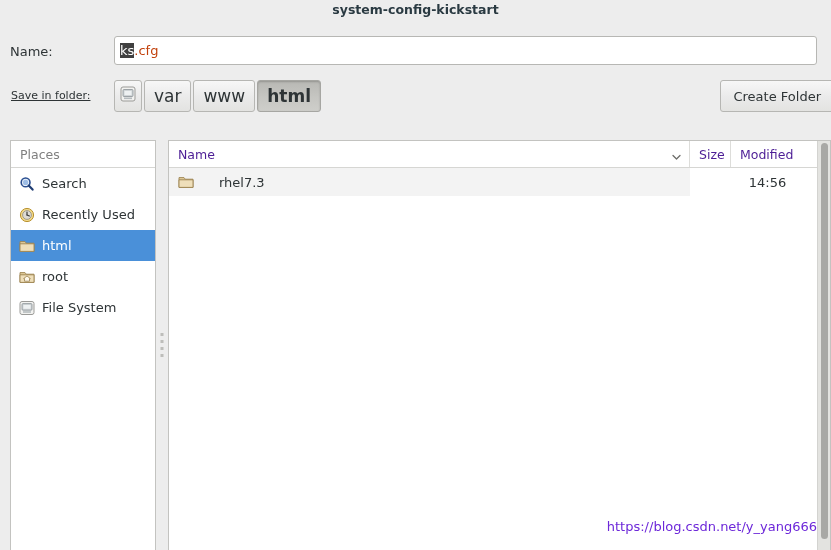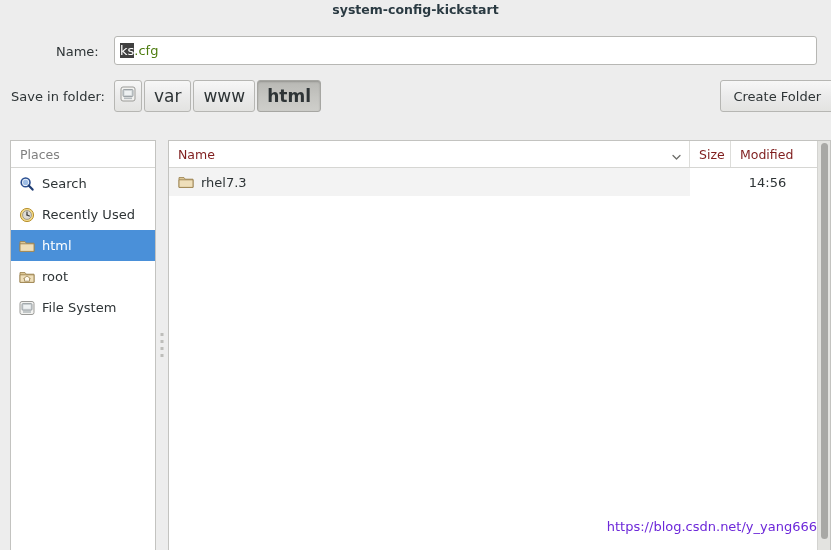--- a/index.html
+++ b/index.html
@@ -40,25 +40,24 @@
     position: absolute;
     top: 36px;
     left: 0;
     width: 831px;
     height: 30px;
     display: flex;
     align-items: center;
   }
   .name-label {
     width: 100px;
-    padding-left: 28px;
+    padding-left: 10px;
     box-sizing: border-box;
     font-size: 13px;
     color: #2e3436;
-    margin-left: 28px;
   }
   .name-entry {
     position: absolute;
     left: 114px;
     top: 0;
     width: 703px;
     height: 29px;
     background: #ffffff;
     border: 1px solid #b7b7b4;
     border-radius: 3px;
@@ -68,36 +67,37 @@
     padding-left: 5px;
     font-size: 13px;
     overflow: hidden;
     white-space: nowrap;
   }
   .sel-text {
     background: #404040;
     color: #ffffff;
   }
   .plain-text {
-    color: #4d7c0f;
+    color: #c2410c;
   }
 
   
   .folder-row {
     position: absolute;
     top: 80px;
     left: 0;
     width: 831px;
     height: 34px;
   }
   .folder-label {
     position: absolute;
     left: 11px;
     top: 9px;
-    font-size: 13px;
+    font-size: 11px;
+    text-decoration: underline;
   }
   .crumbs {
     position: absolute;
     left: 114px;
     top: 0;
     display: flex;
     gap: 2px;
   }
   .crumb {
     height: 32px;
@@ -227,21 +227,21 @@
     display: flex;
     background: #ffffff;
     border-bottom: 1px solid #d6d6d3;
     box-sizing: border-box;
     flex: 0 0 27px;
   }
   .fl-col {
     display: flex;
     align-items: center;
     font-size: 12.5px;
-    color: #7f1d1d;
+    color: #4c1d95;
     padding-left: 9px;
     box-sizing: border-box;
     border-right: 1px solid #ddddda;
     position: relative;
   }
   .fl-col.name-col { width: 521px; }
   .fl-col.size-col { width: 41px; }
   .fl-col.mod-col  { flex: 1; border-right: none; }
   .sort-chevron {
     position: absolute;
@@ -263,21 +263,21 @@
   .cell {
     display: flex;
     align-items: center;
     font-size: 13px;
     color: #2e3436;
     box-sizing: border-box;
   }
   .cell.name-cell {
     width: 521px;
     padding-left: 9px;
-    gap: 7px;
+    gap: 25px;
   }
   .cell.size-cell {
     width: 41px;
     background: #ffffff;
   }
   .cell.mod-cell {
     flex: 1;
     background: #ffffff;
     justify-content: center;
     padding-right: 26px;

